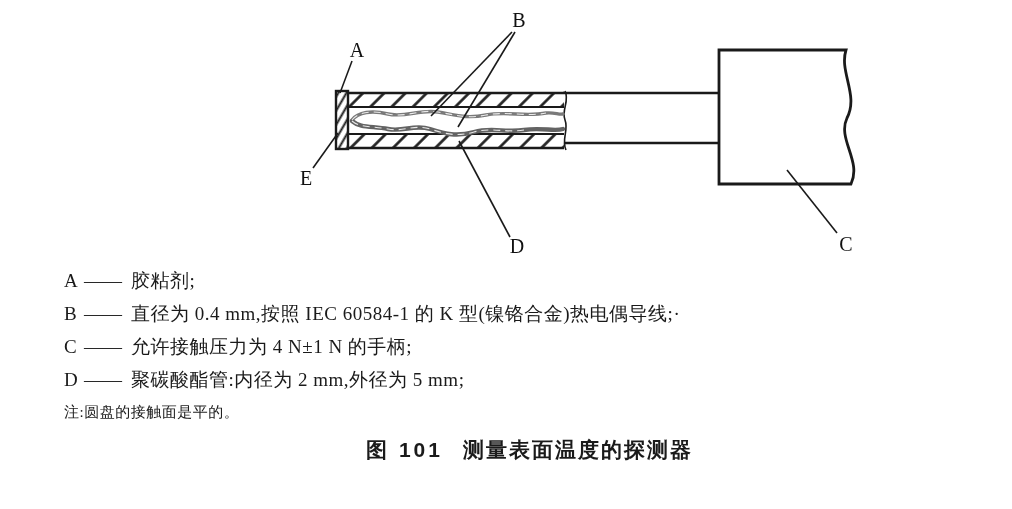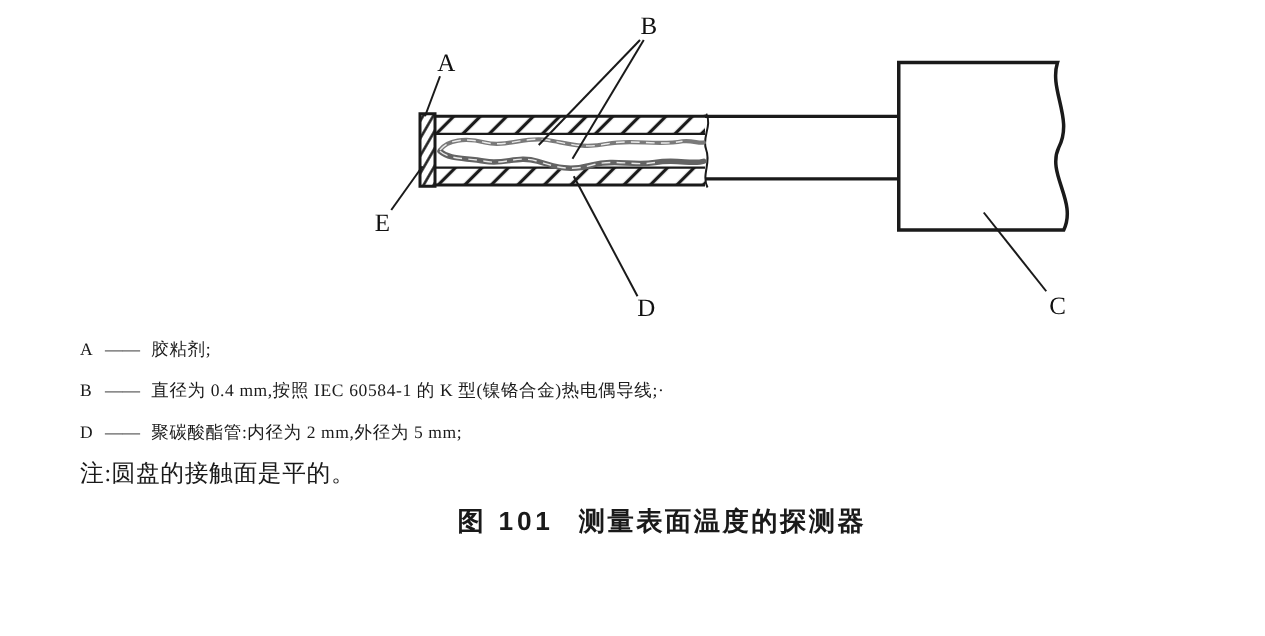--- a/index.html
+++ b/index.html
@@ -24,37 +24,37 @@
   }
   svg text.diag-label {
     font-family: "Liberation Serif", "DejaVu Serif", serif;
     font-size: 20px;
     fill: #111111;
   }
   .legend {
     margin: 4px 0 0 64px;
   }
   .legend-row {
-    font-size: 14px;
+    font-size: 19px;
     line-height: 33px;
     white-space: nowrap;
     letter-spacing: 0.5px;
   }
   .legend-letter {
     display: inline-block;
     min-width: 20px;
     font-family: "Liberation Serif", "DejaVu Serif", serif;
   }
   .legend-dash {
     display: inline-block;
     letter-spacing: 0;
     margin-right: 9px;
   }
   .note-row {
-    font-size: 19px;
+    font-size: 15px;
     line-height: 33px;
     letter-spacing: 0.5px;
     white-space: nowrap;
   }
   .caption {
     margin-top: 7px;
     width: 884px;
     box-sizing: border-box;
     padding-left: 175px;
     text-align: center;
@@ -122,20 +122,21 @@
       <text class="diag-label" x="519" y="27" text-anchor="middle">B</text>
       <text class="diag-label" x="846" y="251" text-anchor="middle">C</text>
       <text class="diag-label" x="517" y="253" text-anchor="middle">D</text>
       <text class="diag-label" x="306" y="185" text-anchor="middle">E</text>
     </svg>
   </div>
 
   <div class="legend">
     <div class="legend-row"><span class="legend-letter">A</span><span class="legend-dash">——</span><span class="legend-text">胶粘剂;</span></div>
     <div class="legend-row"><span class="legend-letter">B</span><span class="legend-dash">——</span><span class="legend-text">直径为 0.4 mm,按照 IEC 60584-1 的 K 型(镍铬合金)热电偶导线;·</span></div>
+    <div class="legend-row"><span class="legend-letter">C</span><span class="legend-dash">——</span><span class="legend-text">允许接触压力为 4 N±1 N 的手柄;</span></div>
     <div class="legend-row"><span class="legend-letter">D</span><span class="legend-dash">——</span><span class="legend-text">聚碳酸酯管:内径为 2 mm,外径为 5 mm;</span></div>
     <div class="note-row">注:圆盘的接触面是平的。</div>
   </div>
 
   <div class="caption">
     <span class="cap-prefix">图 101</span><span>测量表面温度的探测器</span>
   </div>
 
 </div>
 

